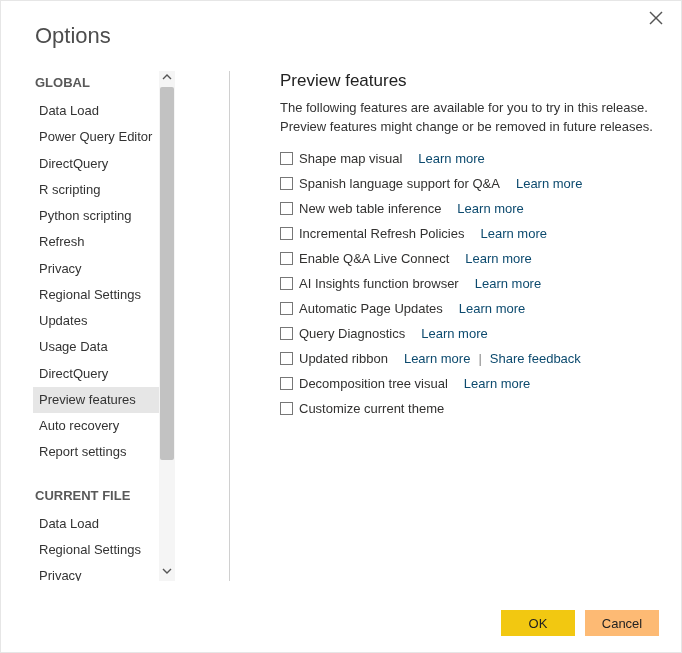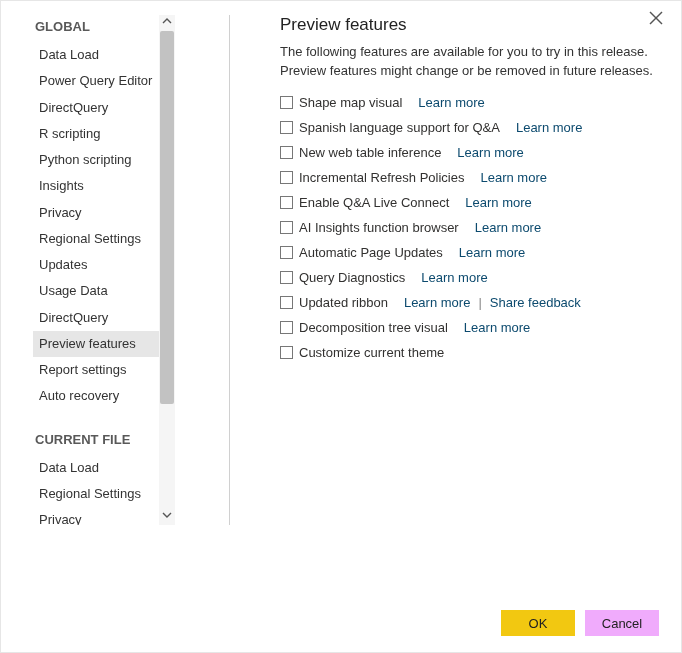--- a/index.html
+++ b/index.html
@@ -155,54 +155,55 @@
   .btn{
     min-width:74px;
     height:26px;
     border:none;
     font-size:13px;
     font-family:inherit;
     cursor:pointer;
     padding:0 16px;
   }
   .btn-ok{ background:#f2c811; color:#222;}
-  .btn-cancel{ background:#f0abfc; color:#222;}
+  .btn-cancel{ background:#fdba74; color:#222;}
 </style>
 </head>
 <body>
 
 <div class="dialog">
 
   <div class="close">
     <svg viewBox="0 0 14 14">
         <line x1="1" y1="1" x2="13" y2="13" stroke="#555" stroke-width="1.4"></line>
         <line x1="13" y1="1" x2="1" y2="13" stroke="#555" stroke-width="1.4"></line>
       </svg>
   </div>
 
+  <div class="title">Options</div>
 
   <div class="body">
 
     <div class="sidebar-wrap">
       <div class="sidebar" id="sidebar">
           <div class="section-header">GLOBAL</div>
           <div class="nav-item">Data Load</div>
           <div class="nav-item">Power Query Editor</div>
           <div class="nav-item">DirectQuery</div>
           <div class="nav-item">R scripting</div>
           <div class="nav-item">Python scripting</div>
-          <div class="nav-item">Insights</div>
+          <div class="nav-item">Refresh</div>
           <div class="nav-item">Privacy</div>
           <div class="nav-item">Regional Settings</div>
           <div class="nav-item">Updates</div>
           <div class="nav-item">Usage Data</div>
           <div class="nav-item">DirectQuery</div>
           <div class="nav-item selected">Preview features</div>
+          <div class="nav-item">Auto recovery</div>
           <div class="nav-item">Report settings</div>
-          <div class="nav-item">Auto recovery</div>
           <div class="section-header section2">CURRENT FILE</div>
           <div class="nav-item">Data Load</div>
           <div class="nav-item">Regional Settings</div>
           <div class="nav-item">Privacy</div>
         </div>
       <div class="fakescroll">
         <div class="arrow"><svg viewBox="0 0 10 10">
               <polyline points="1,7 5,3 9,7" fill="none" stroke="#555" stroke-width="1.4"></polyline>
             </svg></div>
         <div class="track">

